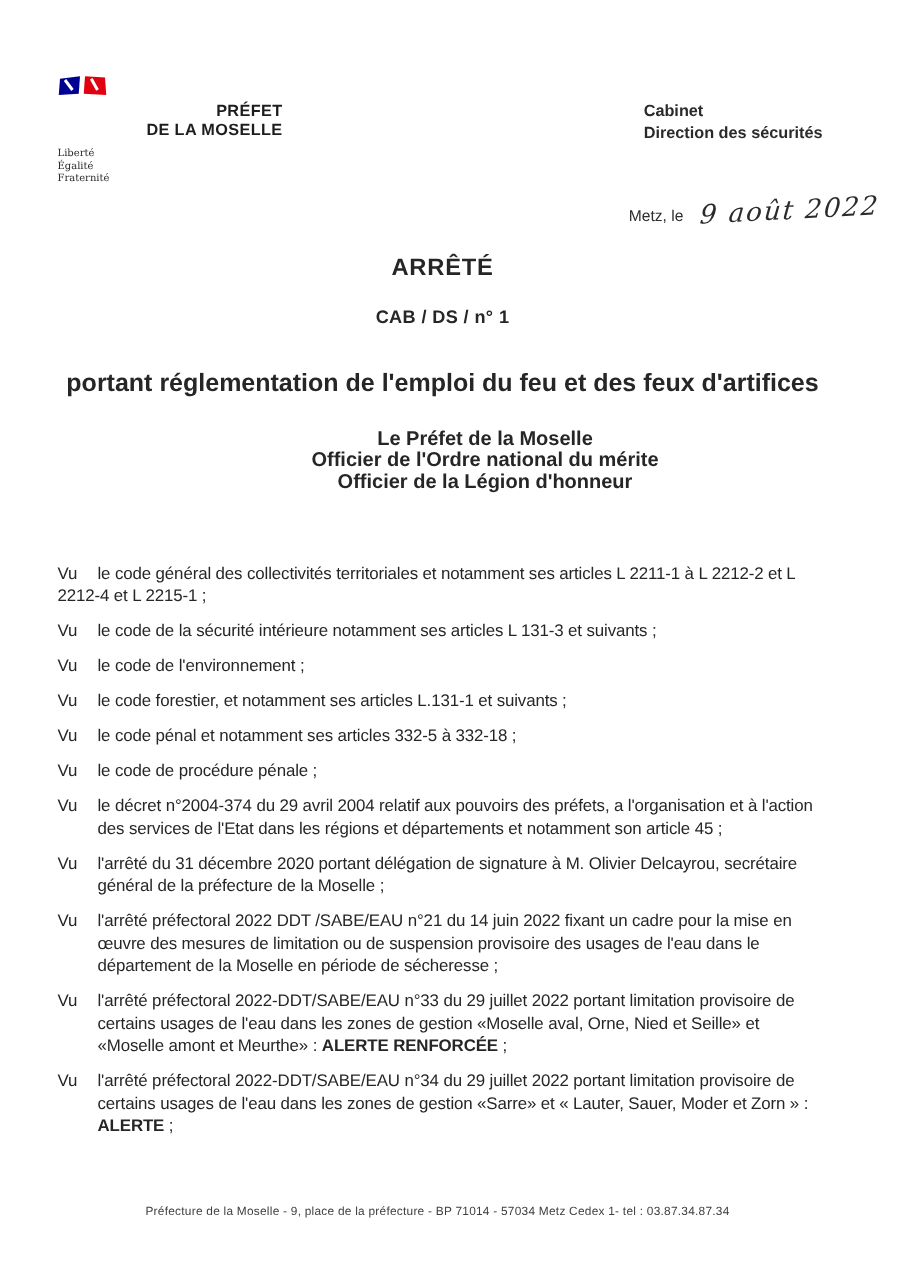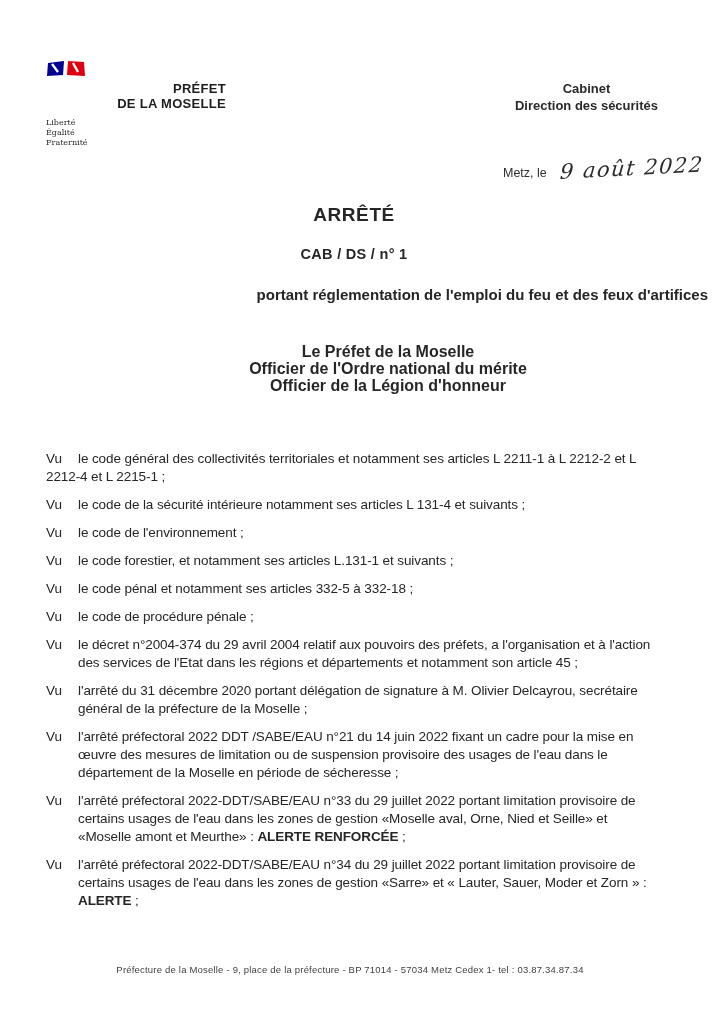--- a/index.html
+++ b/index.html
@@ -10,36 +10,36 @@
     font-family:"Liberation Sans", sans-serif;
     color:#222222;
     overflow:hidden;
   }
   
   .logo-block{position:absolute;left:46px;top:60px;width:180px;}
   .flag{display:block;}
   .prefet-name{margin-top:4px;font-weight:700;font-size:13px;line-height:15px;letter-spacing:.3px;color:#1d1d1d;text-align:right;}
   .motto{margin-top:7px;font-family:"DejaVu Serif", serif;font-size:8px;line-height:10px;color:#2a2a2a;}
   
-  .header-right{position:absolute;top:80px;right:66px;text-align:center;font-weight:700;font-size:13px;line-height:17px;color:#2a2a2a;}
+  .header-right{position:absolute;top:80px;right:66px;text-align:left;font-weight:700;font-size:13px;line-height:17px;color:#2a2a2a;}
   
   .dateline{position:absolute;left:503px;top:158px;white-space:nowrap;}
   .dateline .printed{font-size:12.5px;color:#2e2e2e;}
   .handwritten{
     display:inline-block;margin-left:8px;
     font-family:"DejaVu Serif", serif;font-style:italic;
     font-size:21px;color:#2b2b2b;letter-spacing:1.5px;
     transform:rotate(-3deg) skewX(-8deg);transform-origin:left bottom;
     position:relative;top:2px;
   }
   
   .centered{position:absolute;left:0;width:708px;text-align:center;font-weight:700;color:#262626;}
   .title-main{top:204px;font-size:19px;letter-spacing:.6px;}
   .title-ref{top:246px;font-size:14.5px;letter-spacing:.3px;}
-  .title-subject{top:286px;font-size:15px;text-align:right;}
+  .title-subject{top:296px;font-size:20px;}
   .authority{top:343px;font-size:16px;line-height:17px;padding-left:34px;}
   
   .recitals{position:absolute;left:46px;top:450px;width:616px;font-size:13.5px;line-height:18px;color:#262626;letter-spacing:-0.1px;}
   .recital{margin:0 0 10px 0;padding-left:32px;text-indent:-32px;}
   .recital.no-hang{padding-left:0;text-indent:0;}
   .vu{display:inline-block;width:32px;text-indent:0;}
   .b{font-weight:700;}
   
   .footer{position:absolute;top:964px;left:0;width:700px;text-align:center;font-size:9.5px;letter-spacing:.2px;color:#3f3f3f;}
 </style>
@@ -81,21 +81,21 @@
   <div class="centered title-subject">portant réglementation de l'emploi du feu et des feux d'artifices</div>
 
   <div class="centered authority">
     <div>Le Préfet de la Moselle</div>
     <div>Officier de l'Ordre national du mérite</div>
     <div>Officier de la Légion d'honneur</div>
   </div>
 
   <div class="recitals">
     <p class="recital no-hang"><span class="vu">Vu</span><span>le code général des collectivités territoriales et notamment ses articles L 2211-1 à L 2212-2 et L 2212-4 et L 2215-1 ;</span><span class="b"></span><span></span></p>
-    <p class="recital"><span class="vu">Vu</span><span>le code de la sécurité intérieure notamment ses articles L 131-4 et suivants ;</span><span class="b"></span><span></span></p>
+    <p class="recital"><span class="vu">Vu</span><span>le code de la sécurité intérieure notamment ses articles L 131-3 et suivants ;</span><span class="b"></span><span></span></p>
     <p class="recital"><span class="vu">Vu</span><span>le code de l'environnement ;</span><span class="b"></span><span></span></p>
     <p class="recital"><span class="vu">Vu</span><span>le code forestier, et notamment ses articles L.131-1 et suivants ;</span><span class="b"></span><span></span></p>
     <p class="recital"><span class="vu">Vu</span><span>le code pénal et notamment ses articles 332-5 à 332-18 ;</span><span class="b"></span><span></span></p>
     <p class="recital"><span class="vu">Vu</span><span>le code de procédure pénale ;</span><span class="b"></span><span></span></p>
     <p class="recital"><span class="vu">Vu</span><span>le décret n°2004-374 du 29 avril 2004 relatif aux pouvoirs des préfets, a l'organisation et à l'action des services de l'Etat dans les régions et départements et notamment son article 45 ;</span><span class="b"></span><span></span></p>
     <p class="recital"><span class="vu">Vu</span><span>l'arrêté du 31 décembre 2020 portant délégation de signature à M. Olivier Delcayrou, secrétaire général de la préfecture de la Moselle ;</span><span class="b"></span><span></span></p>
     <p class="recital"><span class="vu">Vu</span><span>l'arrêté préfectoral 2022 DDT /SABE/EAU n°21 du 14 juin 2022 fixant un cadre pour la mise en œuvre des mesures de limitation ou de suspension provisoire des usages de l'eau dans le département de la Moselle en période de sécheresse ;</span><span class="b"></span><span></span></p>
     <p class="recital"><span class="vu">Vu</span><span>l'arrêté préfectoral 2022-DDT/SABE/EAU n°33 du 29 juillet 2022 portant limitation provisoire de certains usages de l'eau dans les zones de gestion «Moselle aval, Orne, Nied et Seille» et «Moselle amont et Meurthe» : </span><span class="b">ALERTE RENFORCÉE</span><span> ;</span></p>
     <p class="recital"><span class="vu">Vu</span><span>l'arrêté préfectoral 2022-DDT/SABE/EAU n°34 du 29 juillet 2022 portant limitation provisoire de certains usages de l'eau dans les zones de gestion «Sarre» et « Lauter, Sauer, Moder et Zorn » : </span><span class="b">ALERTE</span><span> ;</span></p>
   </div>

